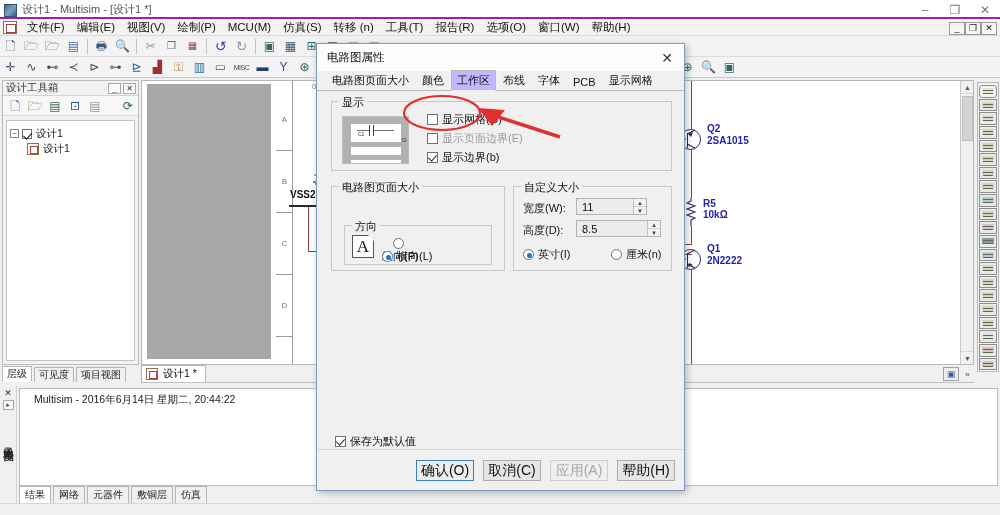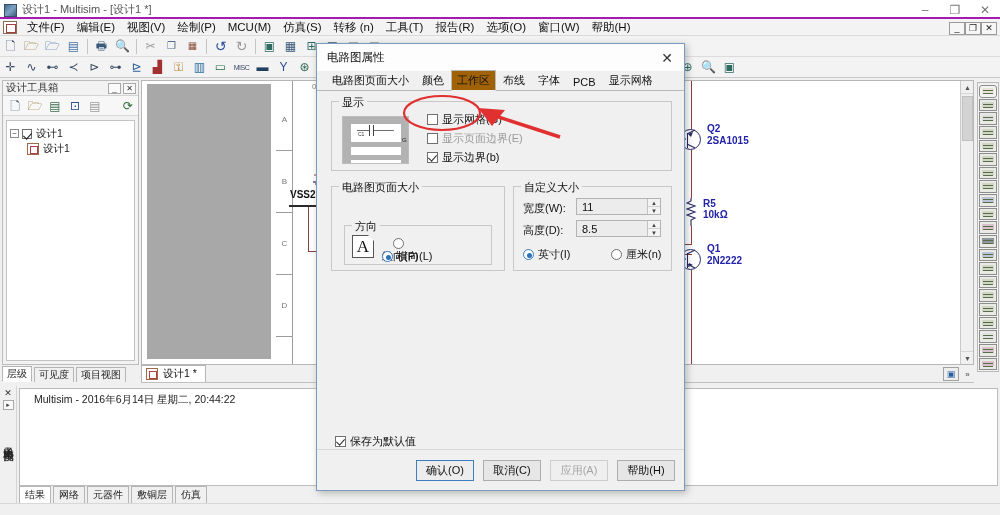--- a/index.html
+++ b/index.html
@@ -293,21 +293,21 @@
   .dlg-tabs {
     height: 20px; display: flex; align-items: flex-end;
     padding-left: 9px; border-bottom: 1px solid #b9b9b9;
   }
   .dlg-tabs .tab {
     font-size: 11px; padding: 2px 5px 2px; color: #111;
     background: transparent; border: 1px solid transparent; border-bottom: none;
     margin-right: 1px;
   }
   .dlg-tabs .tab.active {
-    background: #a16207; border: 1px solid #b9b9b9; border-bottom: 1px solid #f0f0f0;
+    background: #c4b5fd; border: 1px solid #b9b9b9; border-bottom: 1px solid #f0f0f0;
     margin-bottom: -1px;
   }
   .dlg-body { position: absolute; left: 0; right: 0; top: 47px; bottom: 56px; }
 
   .group {
     position: absolute; border: 1px solid #c8c8c8; background: transparent;
   }
   .group > .legend {
     position: absolute; left: 7px; top: -7px; background: #f0f0f0;
     padding: 0 3px; font-size: 11px; color: #111;
@@ -378,21 +378,21 @@
   }
 
   .dlg-footline {
     position: absolute; left: 0; right: 0; bottom: 40px; height: 1px; background: #d7d7d7;
   }
   .dlg-buttons {
     position: absolute; right: 9px; bottom: 9px;
     display: flex; gap: 9px;
   }
   .btn {
-    width: 58px; height: 21px; font-size: 11px; color: #111;
+    width: 58px; height: 21px; font-size: 14px; color: #111;
     background: #e6e6e6; border: 1px solid #adadad;
     display: flex; align-items: center; justify-content: center;
   }
   .btn.default { border: 1px solid #3f7fbf; background: #ededed; }
   .btn.disabled { color: #a6a6a6; border-color: #cdcdcd; background: #efefef; }
 
   
   .annot { position: absolute; left: 0; top: 0; width: 1000px; height: 515px; pointer-events: none; z-index: 90; }
 
   
@@ -854,21 +854,21 @@
             <div class="rbdot sel"></div>
             <span>横向(L)</span>
           </div>
         </div>
       </div>
 
       <div class="group" style="left:196px; top:95px; width:159px; height:85px;">
         <div class="legend">自定义大小</div>
 
         <div style="position:absolute; left:9px; top:14px; font-size:11px; color:#111;">宽度(W):</div>
-        <div class="spin" style="left:62px; top:11px; width:85px; height:17px;">
+        <div class="spin" style="left:62px; top:11px; width:71px; height:17px;">
           <span>11</span>
           <div class="btns">
             <div>▲</div>
             <div>▼</div>
           </div>
         </div>
 
         <div style="position:absolute; left:9px; top:36px; font-size:11px; color:#111;">高度(D):</div>
         <div class="spin" style="left:62px; top:33px; width:85px; height:17px;">
           <span>8.5</span>

